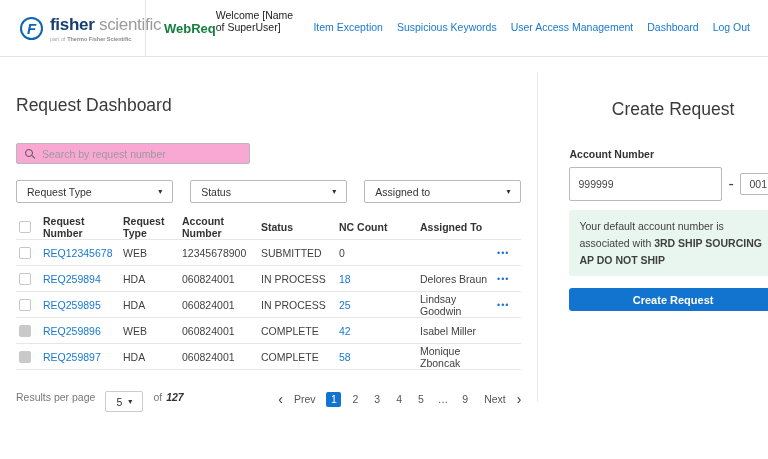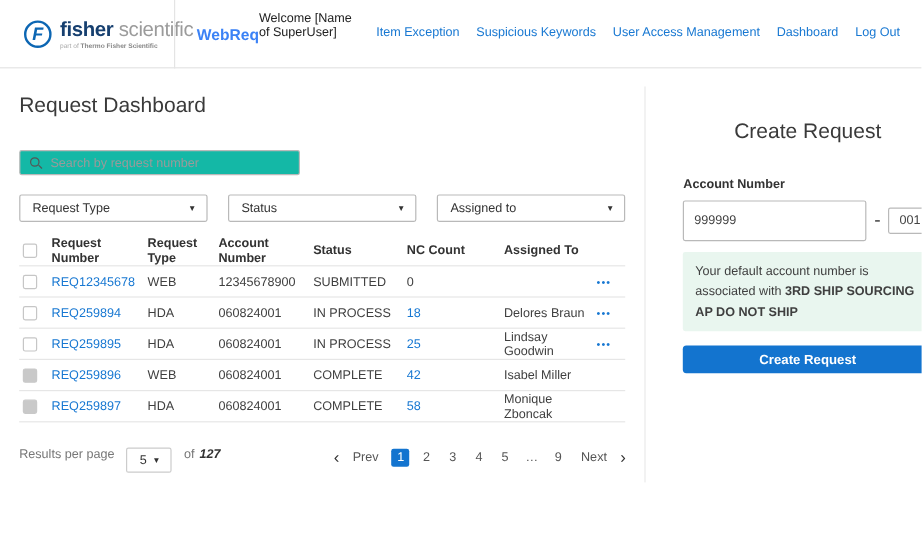--- a/index.html
+++ b/index.html
@@ -25,40 +25,40 @@
     font-weight: bold; font-style: italic; font-size: 15px;
     display: flex; align-items: center; justify-content: center;
     flex: 0 0 auto;
   }
   .brand-line { font-size: 17px; letter-spacing: -0.3px; white-space: nowrap; }
   .brand-bold { font-weight: bold; color: #163f6f; }
   .brand-light { color: #9b9b9b; }
   .tagline { font-size: 5.5px; color: #aaa; margin-top: 1px; white-space: nowrap; }
   .tagline b { color: #888; }
   .header-divider { width: 1px; height: 57px; background: #e4e4e4; flex: 0 0 auto; }
-  .app-title { font-size: 13px; font-weight: bold; color: #3b82f6; margin-left: 18px; }
+  .app-title { font-size: 13px; font-weight: bold; color: #15803d; margin-left: 18px; }
   .header-right {
     margin-left: auto; padding: 9px 18px 0 0;
     align-self: flex-start;
     display: flex; flex-direction: row; align-items: flex-end; gap: 9px;
   }
   .welcome { font-size: 10.5px; color: #222; }
   .nav { display: flex; gap: 14px; }
   .nav a { font-size: 10.5px; color: #1878d2; text-decoration: none; white-space: nowrap; }
   
   .content { display: flex; }
   .main { width: 563px; padding: 0 16px; }
   .divider-v { width: 1px; height: 330px; margin-top: 15px; background: #eaeaea; flex: 0 0 auto; }
   .panel { flex: 1; padding: 0 30px 0 31px; }
   
-  .dash-title { font-size: 17.5px; font-weight: 400; color: #3a3a3a; margin-top: 20px; }
+  .dash-title { font-size: 17.5px; font-weight: 400; color: #3a3a3a; margin-top: 38px; }
   .search-box {
     margin-top: 27px; width: 234px; height: 21px;
     border: 1px solid #b9b9b9; border-radius: 2px;
-    display: flex; align-items: center; padding: 0 8px; gap: 7px; background: #14b8a6;
+    display: flex; align-items: center; padding: 0 8px; gap: 7px; background: #f9a8d4;
   }
   .search-glyph { position: relative; width: 10px; height: 10px; flex: 0 0 auto; }
   .search-glyph::before {
     content: ""; position: absolute; left: 0; top: 0;
     width: 6px; height: 6px; border: 1.4px solid #555; border-radius: 50%;
   }
   .search-glyph::after {
     content: ""; position: absolute; left: 6.5px; top: 6.5px;
     width: 3.5px; height: 1.4px; background: #555; transform: rotate(45deg); transform-origin: left center;
   }

